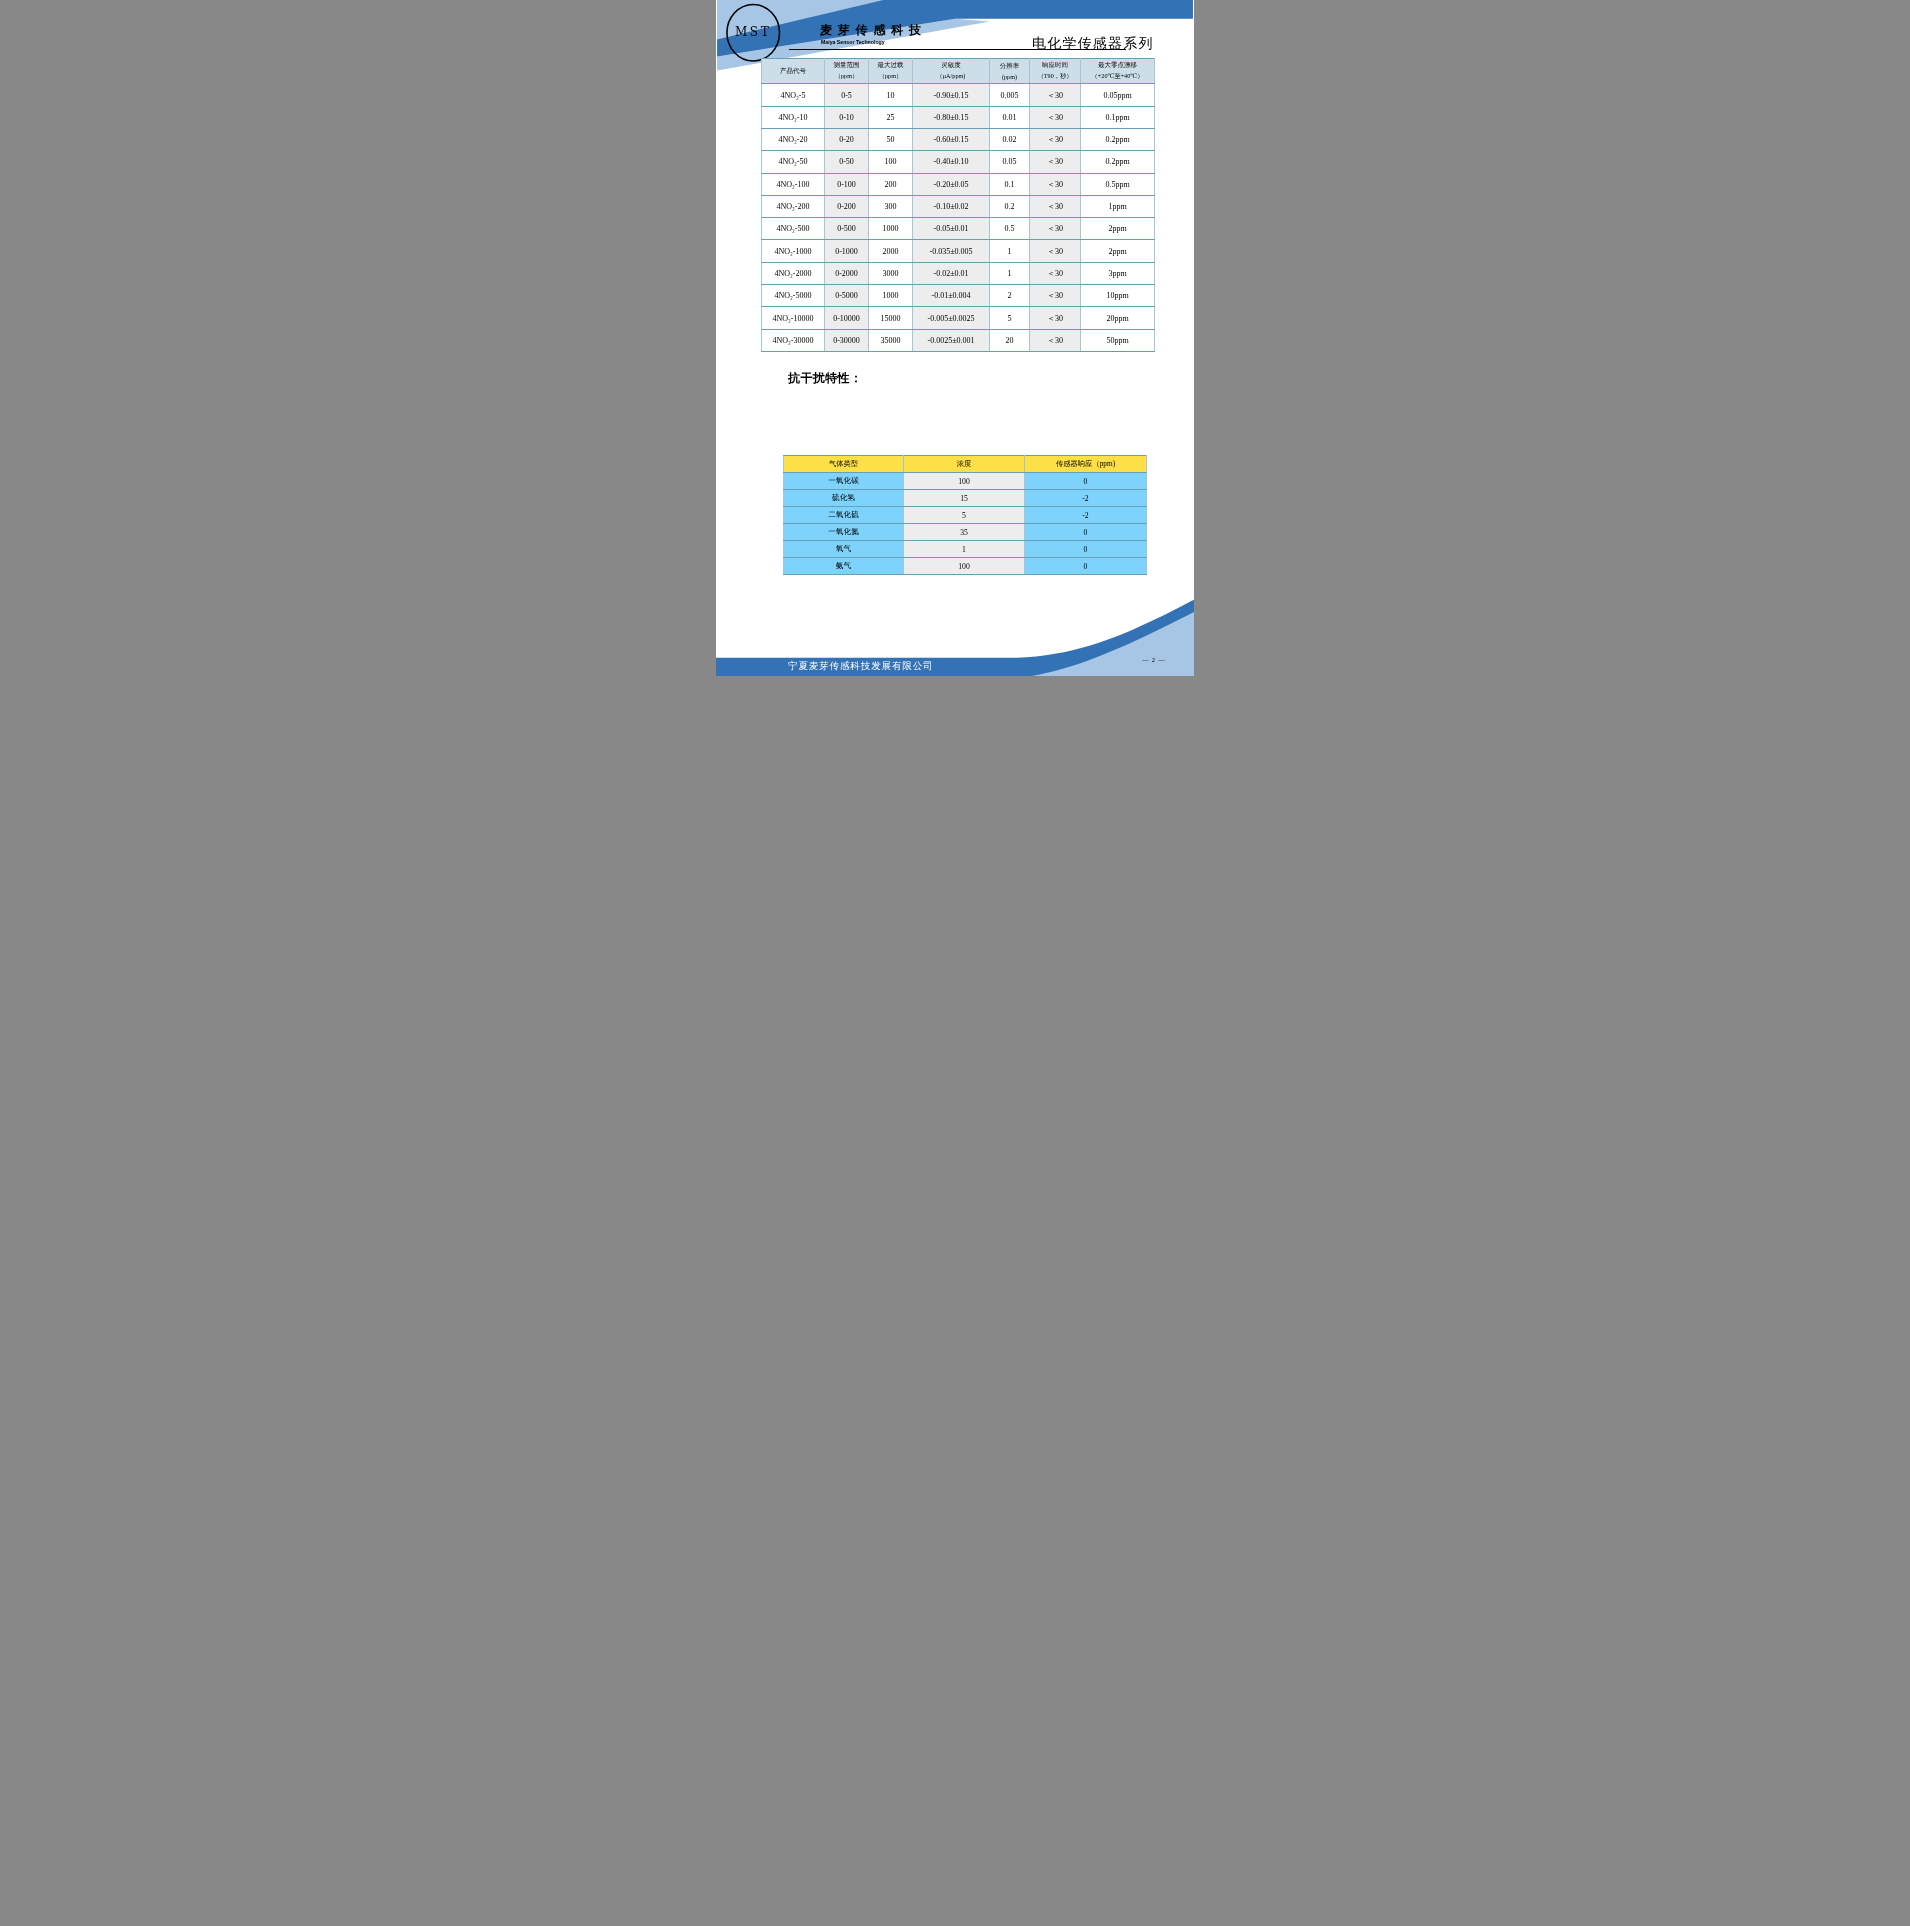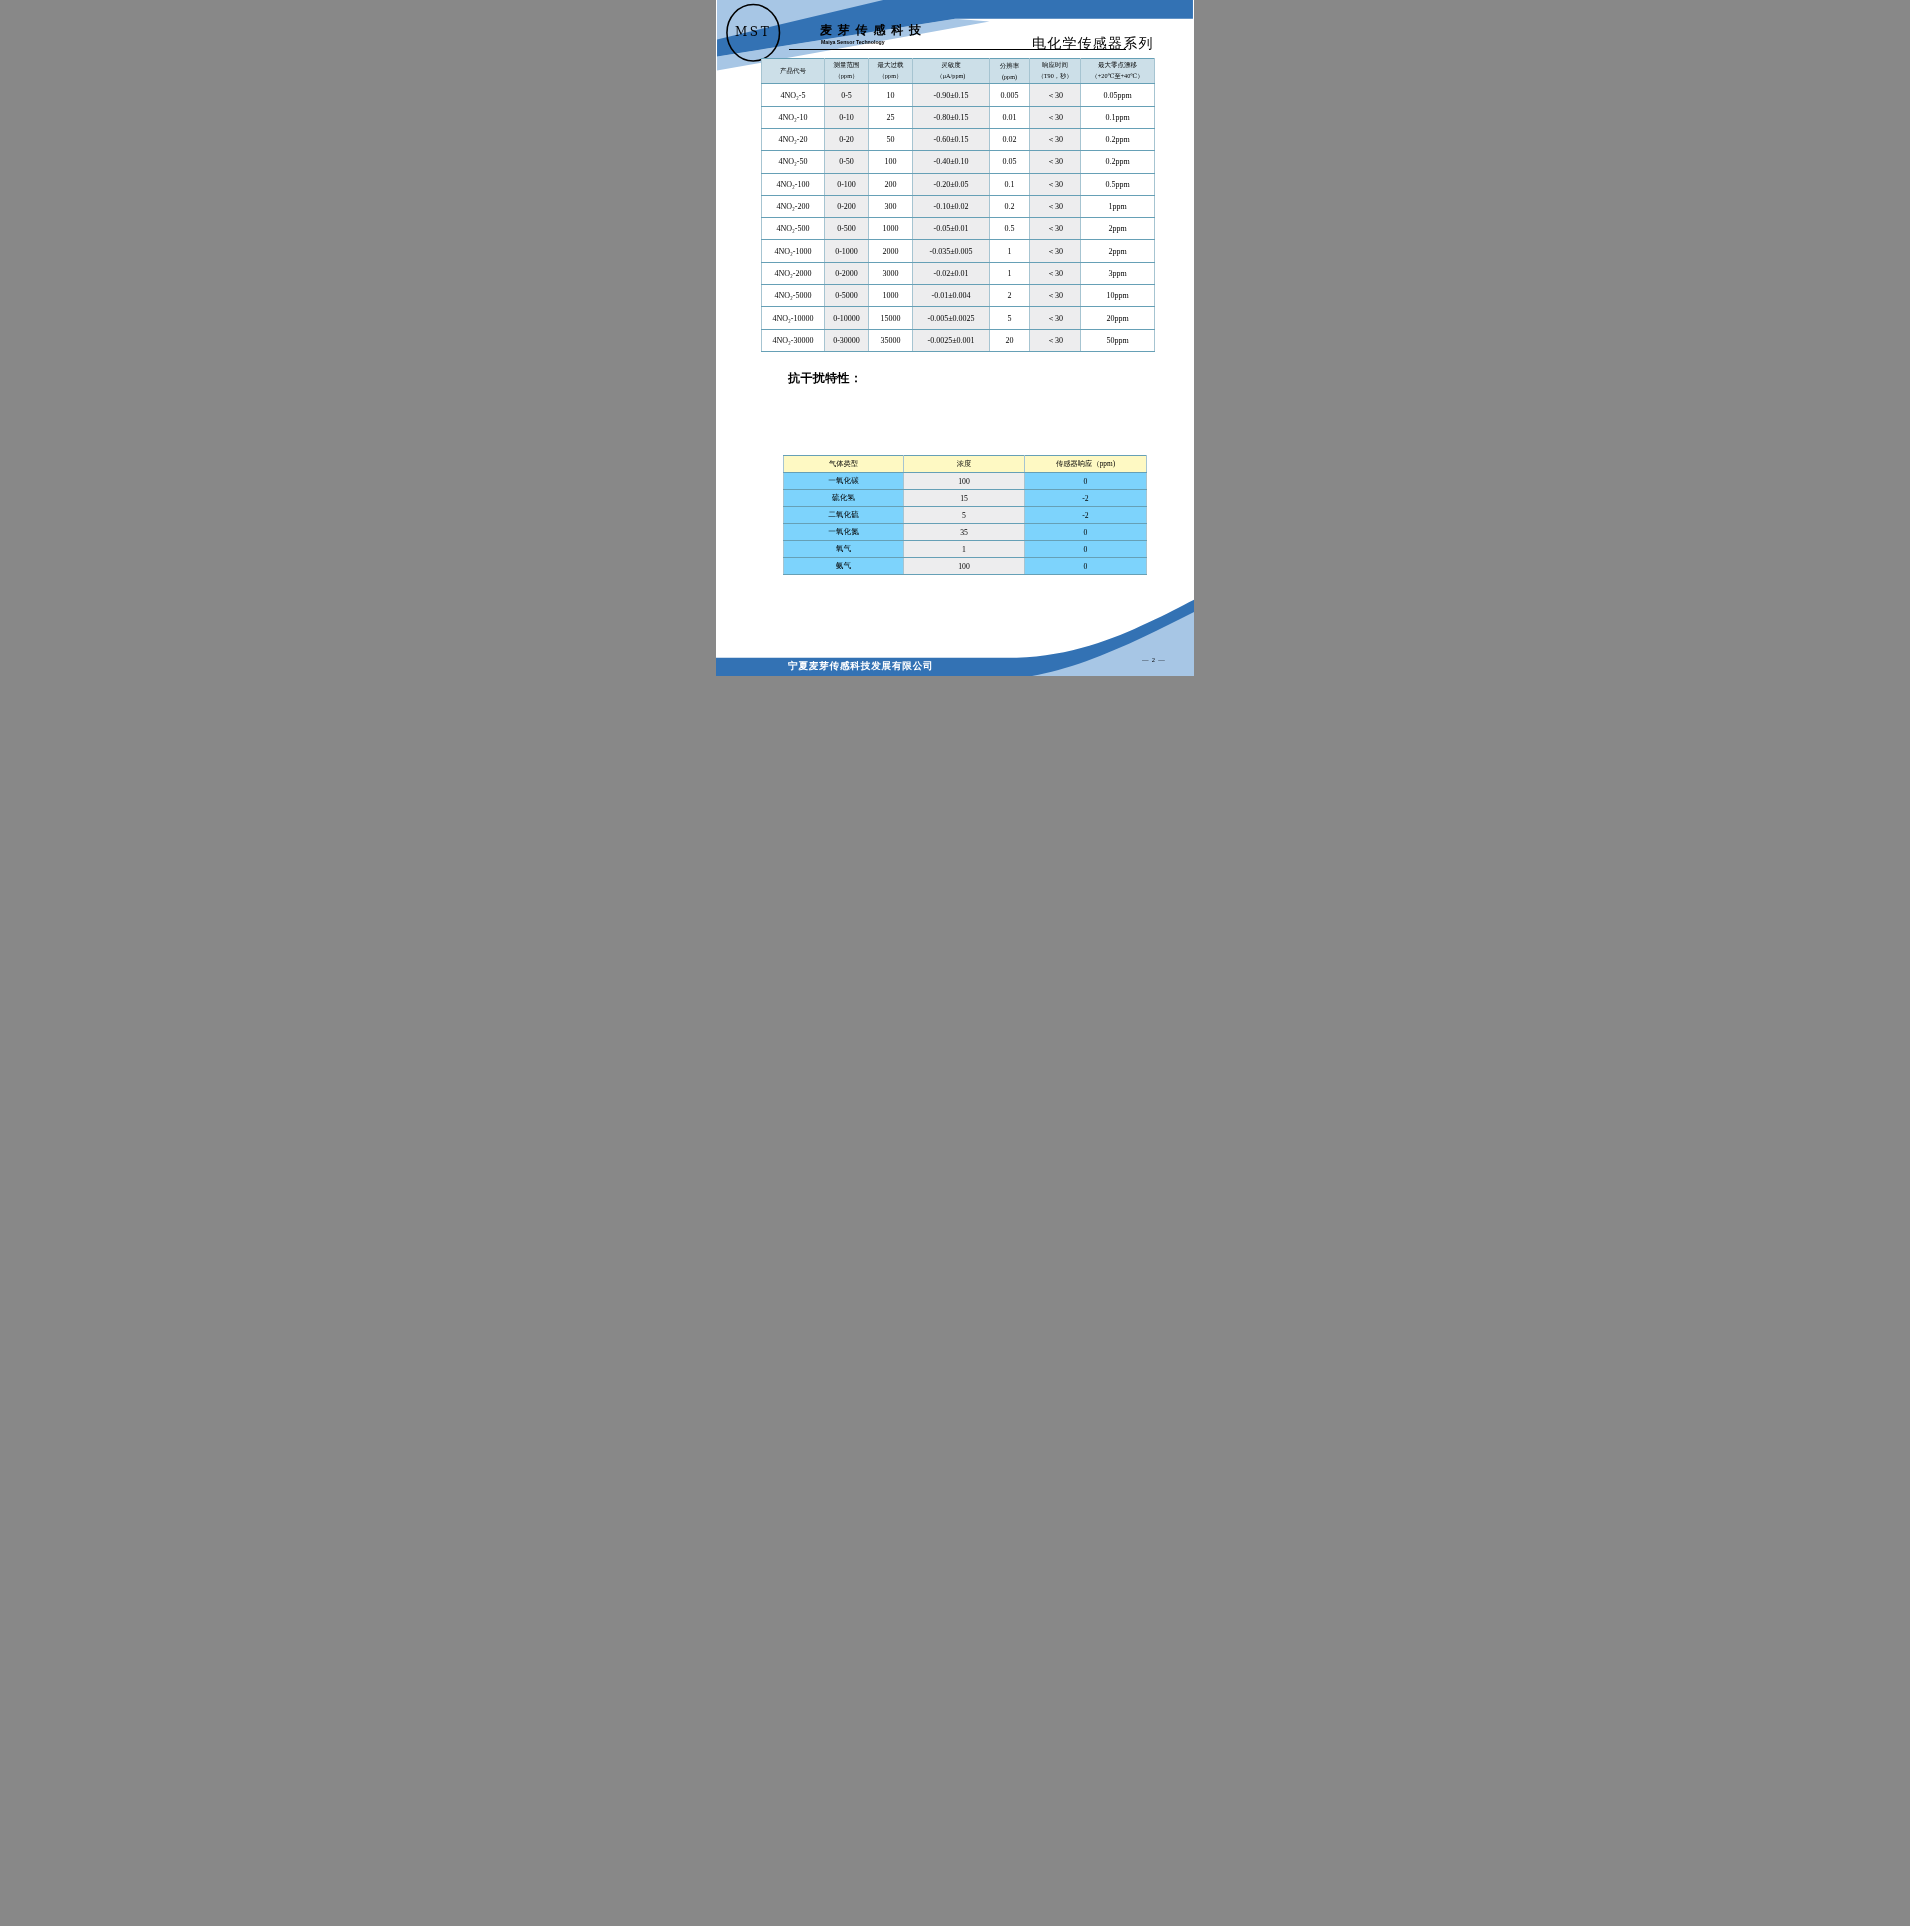--- a/index.html
+++ b/index.html
@@ -73,31 +73,31 @@
   .int-table{
     position:absolute;left:67px;top:455px;width:362px;
   }
   .int-table th,.int-table td{
     text-align:center;vertical-align:middle;padding:0;
     border-left:0.4px solid #a6c4d1;border-right:0.4px solid #a6c4d1;
   }
   .int-table thead tr{height:17px;}
   .int-table tbody tr{height:17px;}
   .int-table thead th{
-    background:#fef9c3;font-weight:normal;font-size:7.3px;
+    background:#fde047;font-weight:normal;font-size:7.3px;
     border-top:0.8px solid #66a0b6;border-bottom:1.2px solid #66a0b6;
   }
   .int-table tbody td{font-size:7.7px;border-bottom:1.2px solid #66a0b6;background:#7dd3fc;}
   .int-table td.shade{background:#ededee;}
   
   .ftr-art{position:absolute;left:0;bottom:0;}
   .ftr-company{
     position:absolute;left:72px;top:660px;
     color:#fff;font-family:"Liberation Sans","DejaVu Sans",sans-serif;
-    font-weight:bold;font-size:9.6px;letter-spacing:0.8px;white-space:nowrap;
+    font-weight:normal;font-size:9.6px;letter-spacing:0.8px;white-space:nowrap;
   }
   .ftr-page{
     position:absolute;left:426px;top:656px;
     font-size:6.5px;letter-spacing:0.8px;white-space:nowrap;
   }
 </style>
 </head>
 <body>
 
 <div class="page">

